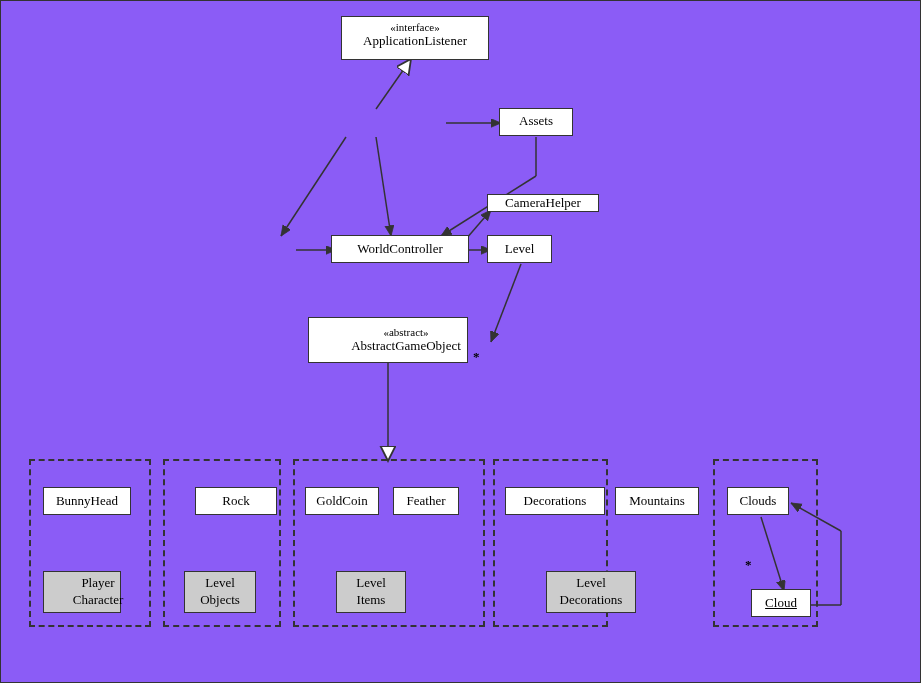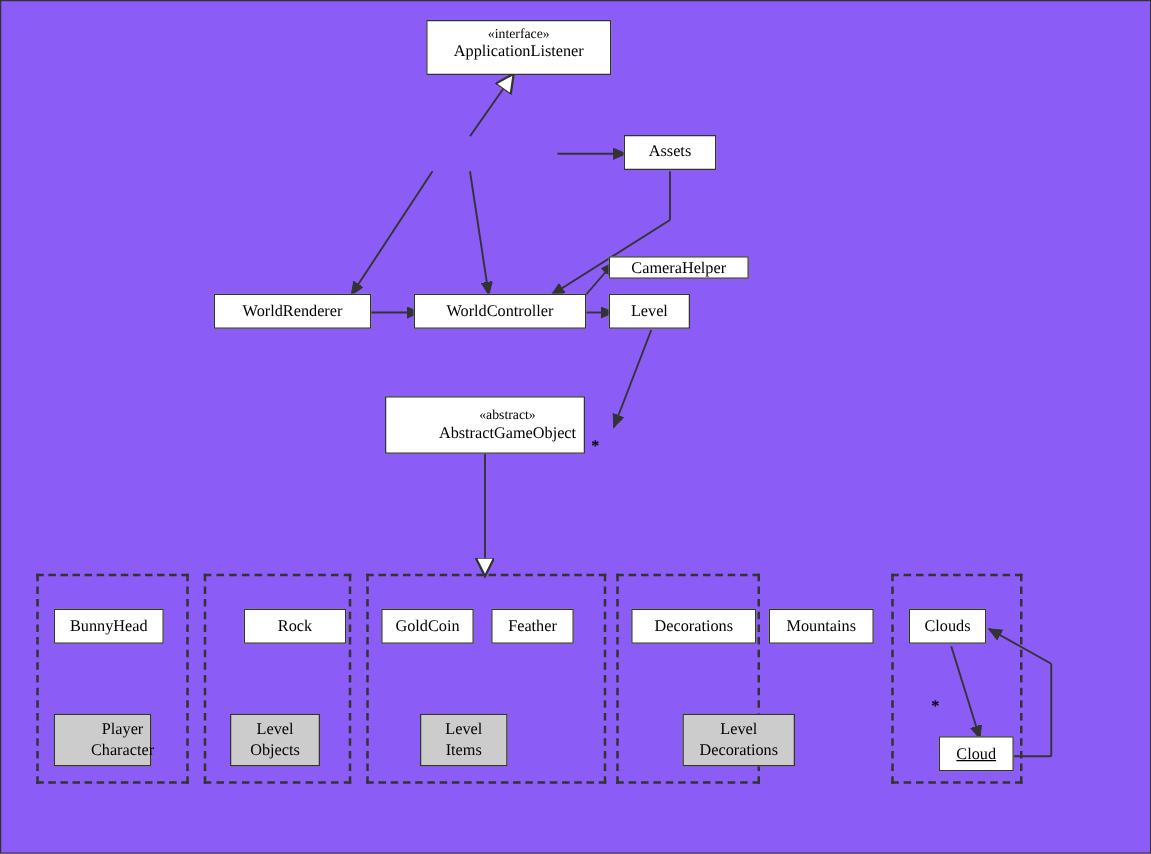--- a/index.html
+++ b/index.html
@@ -117,29 +117,26 @@
   <div class="box" style="left:340px; top:15px; width:148px; height:44px;">
     <div class="stereotype">«interface»</div>
     <div>ApplicationListener</div>
   </div>
 
 
   <div class="box" style="left:498px; top:107px; width:74px; height:28px; display:flex; align-items:flex-start; justify-content:center;">
     <span>Assets</span>
   </div>
 
-  <div class="box" style="left:170px; top:234px; width:126px; height:28px; display:flex; align-items:center; justify-content:center;">
-    <span>WorldRenderer</span>
-  </div>
 
   <div class="box" style="left:330px; top:234px; width:138px; height:28px; display:flex; align-items:center; justify-content:center;">
     <span>WorldController</span>
   </div>
 
-  <div class="box" style="left:486px; top:193px; width:112px; height:18px; display:flex; align-items:center; justify-content:center;margin-top:11px;">
+  <div class="box" style="left:486px; top:193px; width:112px; height:18px; display:flex; align-items:center; justify-content:center;">
     <span>CameraHelper</span>
   </div>
 
   <div class="box" style="left:486px; top:234px; width:65px; height:28px; display:flex; align-items:center; justify-content:center;">
     <span>Level</span>
   </div>
 
   <div class="box" style="left:307px; top:316px; width:160px; height:46px; display:flex; flex-direction:column; align-items:center; justify-content:center;padding-left:44px;">
     <div class="stereotype">«abstract»</div>
     <div>AbstractGameObject</div>

